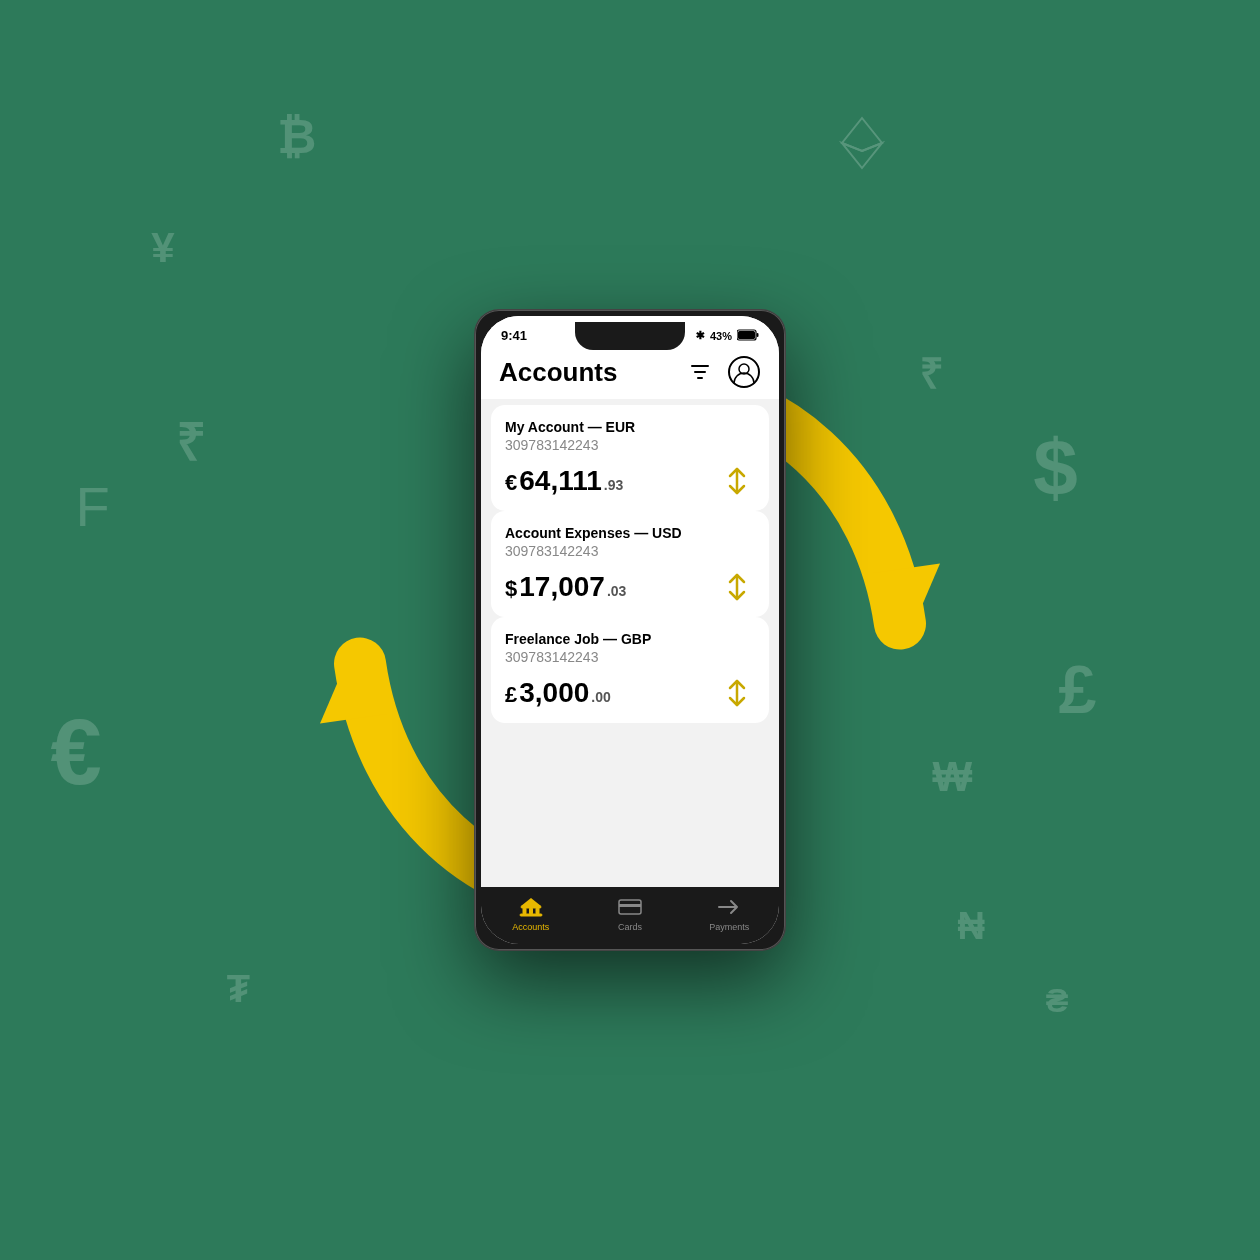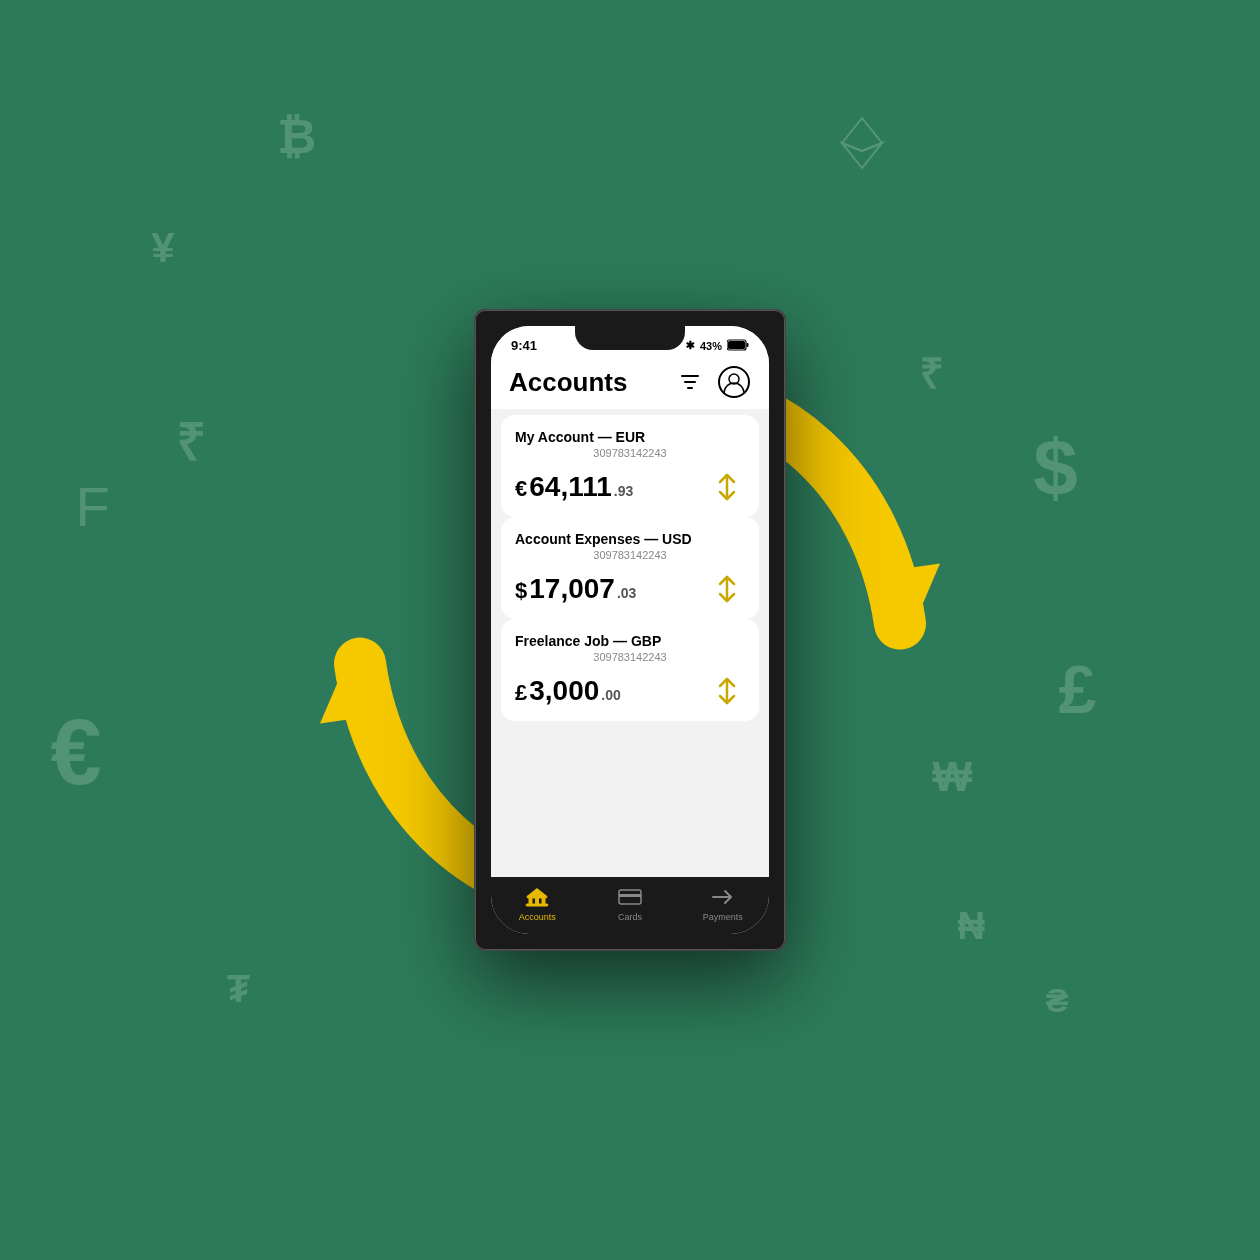--- a/index.html
+++ b/index.html
@@ -56,22 +56,22 @@
       height: 100%;
     }
 
     
     .phone {
       position: relative;
       z-index: 2;
       width: 310px;
       height: 640px;
       background: #1a1a1a;
-      border-radius: 10px;
-      padding: 16px;
+      border-radius: 24px;
+      padding: 6px;
       box-shadow:
         0 0 0 1px #444,
         0 30px 80px rgba(0,0,0,0.6),
         inset 0 0 0 1px #555;
     }
 
     .phone-inner {
       width: 100%;
       height: 100%;
       background: #f2f2f2;
@@ -169,24 +169,23 @@
     }
 
     .account-name {
       font-size: 14px;
       font-weight: 700;
       color: #000;
       margin-bottom: 2px;
     }
 
     .account-number {
-      font-size: 11px;
+      font-size: 14px;
       color: #888;
       margin-bottom: 10px;
-      text-align: center;
     }
 
     .account-balance-row {
       display: flex;
       align-items: center;
       justify-content: space-between;
     }
 
     .account-balance {
       font-size: 28px;

